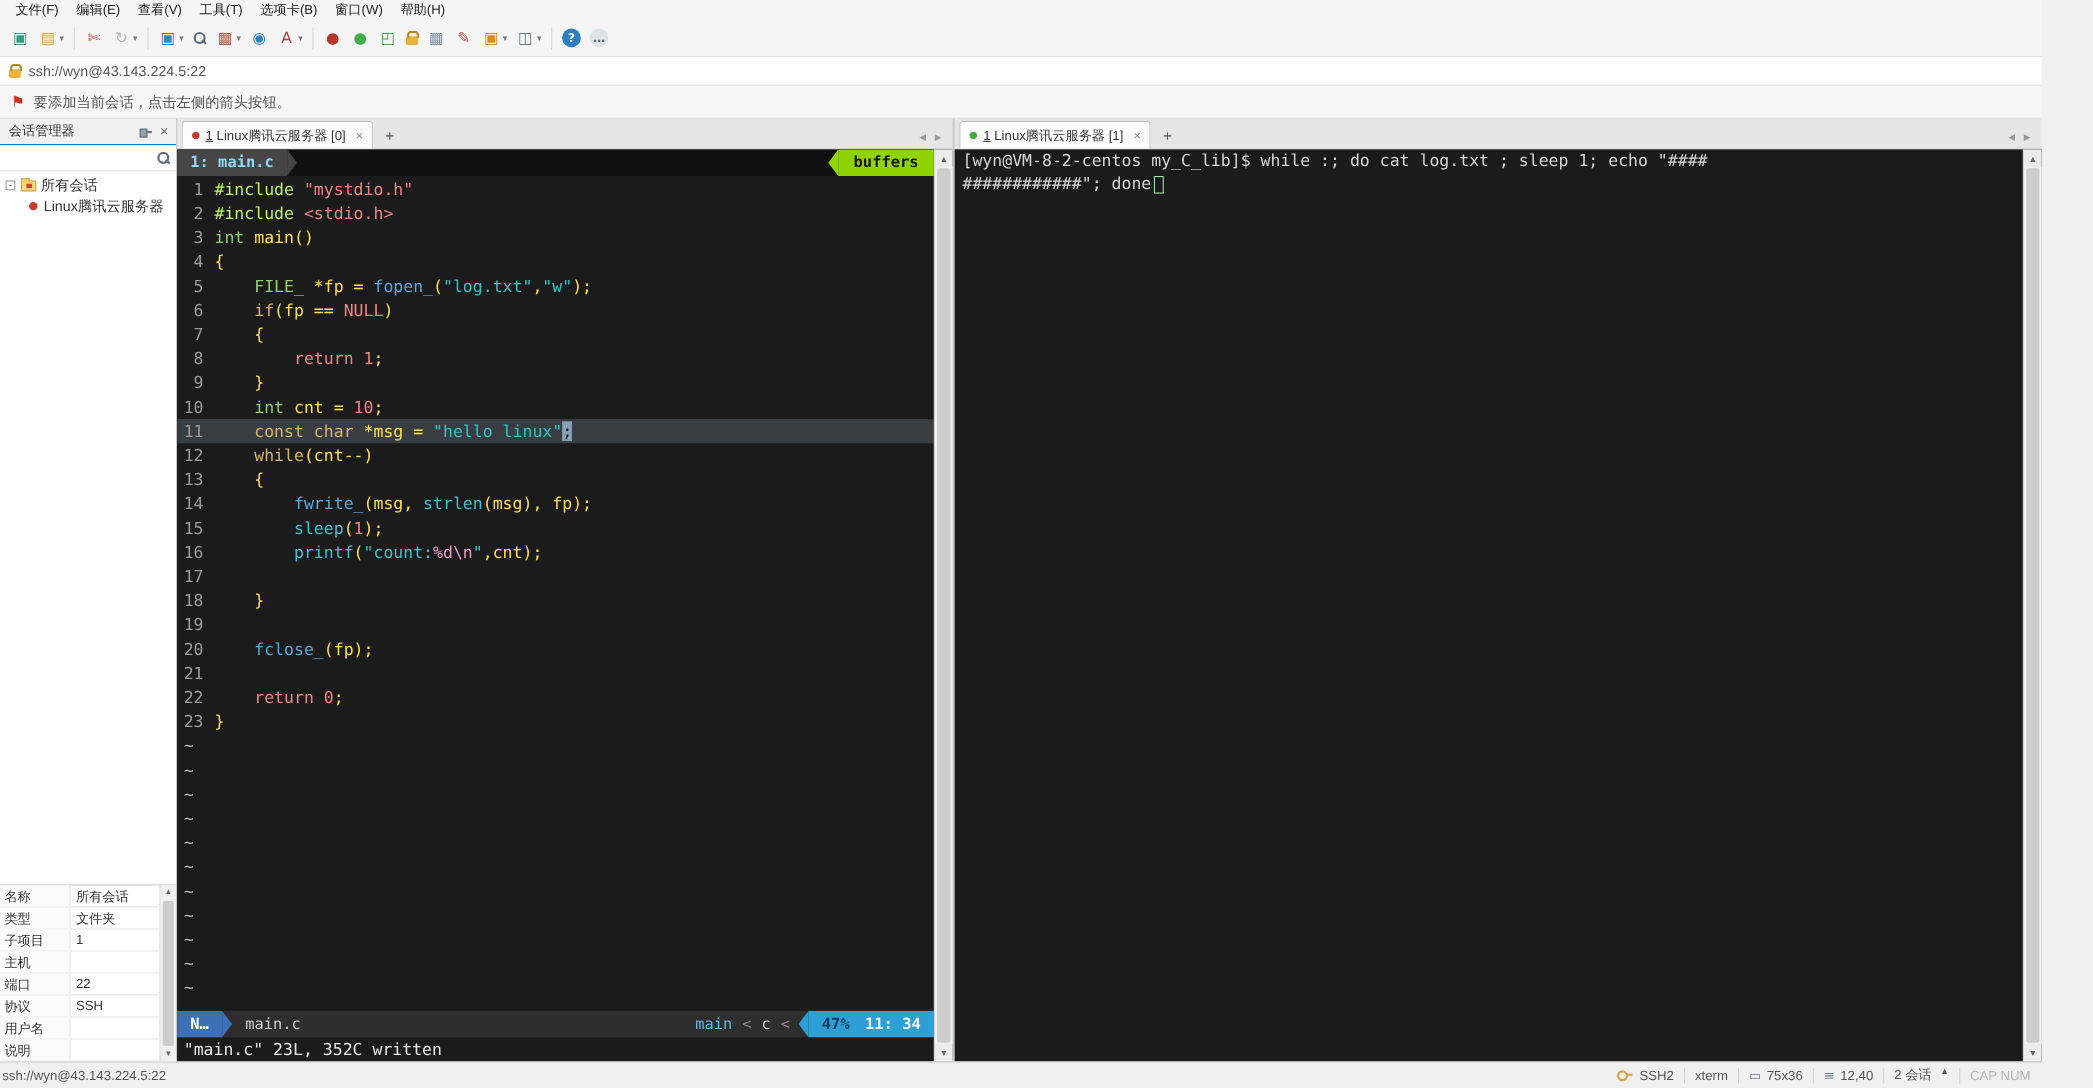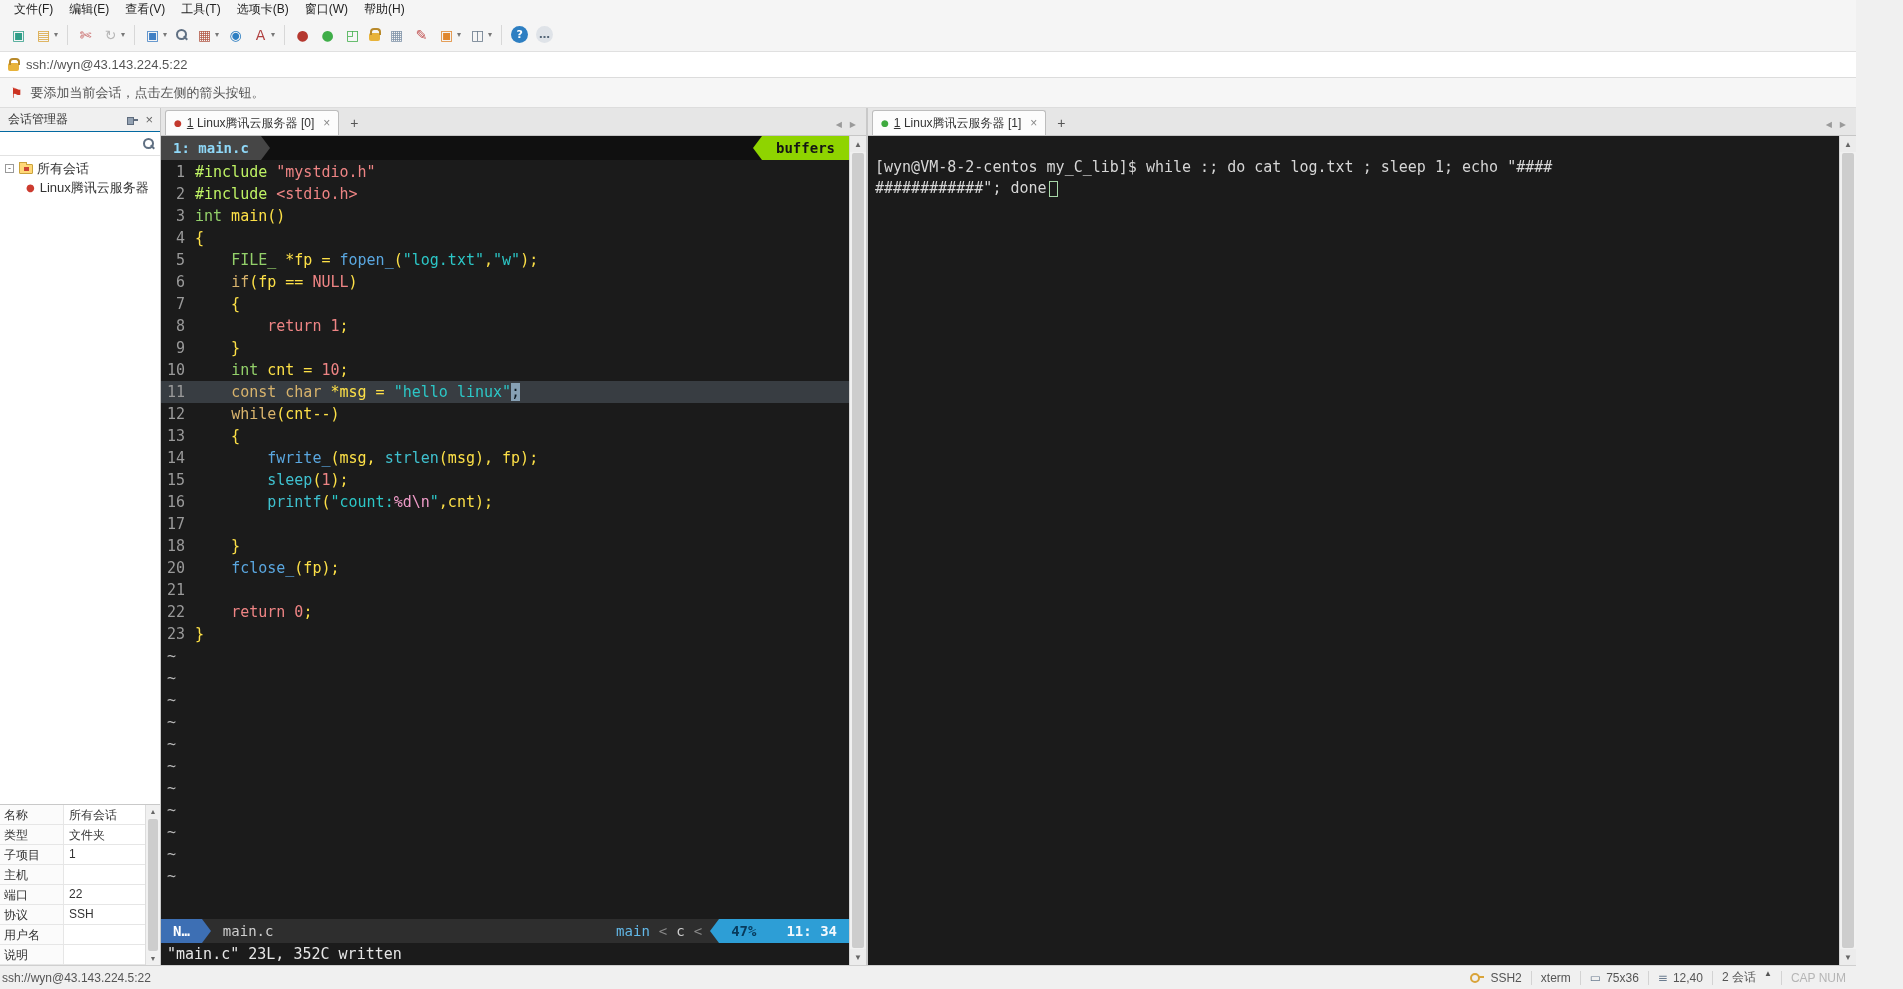--- a/index.html
+++ b/index.html
@@ -102,26 +102,26 @@
 .tk-fn2 { color:#3fc1cf } .tk-str { color:#2cc7c7 } .tk-cst { color:#ee8484 }
 .tk-spc { color:#ef9bc8 } .tk-ret { color:#ee8484 }
 .tk-cur { background:#86a0b4; color:#0c1820 }
 .vim-status { height:24px; background:#2e2e2e; display:flex; align-items:stretch; font-size:14px; flex:0 0 auto }
 .seg-mode { background:#3d6fb4; color:#fff; font-weight:bold; padding:0 12px; display:flex; align-items:center }
 .tri-mode { width:0; height:0; border-top:12px solid transparent; border-bottom:12px solid transparent; border-left:9px solid #3d6fb4 }
 .seg-file { flex:1; color:#cfcfcf; display:flex; align-items:center; padding-left:12px }
 .seg-right { display:flex; align-items:center; gap:9px; padding-right:8px; color:#9a9a9a }
 .sl-branch { color:#62b8e8 } .sl-ft { color:#cfcfcf } .sl-sep { color:#8a8a8a }
 .tri-z { width:0; height:0; border-top:12px solid transparent; border-bottom:12px solid transparent; border-right:9px solid #2d9ed6 }
-.seg-z { background:#2d9ed6; display:flex; align-items:center; gap:30px; padding:0 12px; font-weight:bold }
+.seg-z { background:#2d9ed6; display:flex; align-items:center; gap:14px; padding:0 12px; font-weight:bold }
 .sl-pct { color:#083a5c } .sl-pos { color:#f2f8fc }
 .vim-msg { height:22px; line-height:22px; color:#e6e6e6; padding-left:6px; flex:0 0 auto; white-space:pre }
 
 
-.shell-terminal { padding:21px 7px }
+.shell-terminal { padding:0 7px }
 .shell-line { height:21px; line-height:21px; white-space:pre; color:#d6d6d6 }
 .shell-cursor { display:inline-block; width:9px; height:16px; border:1px solid #a8d8a8; margin-left:2px; vertical-align:text-bottom }
 
 
 .statusbar { height:24px; background:#f0f0f0; border-top:1px solid #cfcfcf; display:flex; align-items:center; padding:0 10px 0 2px; font-size:12px; color:#555; flex:0 0 auto }
 .st-url { flex:1; white-space:nowrap; overflow:hidden }
 .st-right { display:flex; align-items:center }
 .st-item { display:flex; align-items:flex-start; gap:5px; white-space:nowrap }
 .st-div { width:1px; height:14px; background:#d3d3d3; margin:0 9px }
 .st-ic { color:#6b7c90; font-family:"DejaVu Sans",sans-serif; font-size:12px }
@@ -329,20 +329,21 @@
                 <div class="code-line"><span class="lnum">9</span><span class="ltext"><span class="tk-p">    }</span></span></div>
                 <div class="code-line"><span class="lnum">10</span><span class="ltext"><span class="tk-p">    </span><span class="tk-typ">int</span><span class="tk-p"> cnt = </span><span class="tk-cst">10</span><span class="tk-p">;</span></span></div>
                 <div class="code-line cur-line"><span class="lnum">11</span><span class="ltext"><span class="tk-p">    </span><span class="tk-kw">const</span><span class="tk-p"> </span><span class="tk-kw">char</span><span class="tk-p"> *msg = </span><span class="tk-str">"hello linux"</span><span class="tk-cur">;</span></span></div>
                 <div class="code-line"><span class="lnum">12</span><span class="ltext"><span class="tk-p">    </span><span class="tk-kw">while</span><span class="tk-p">(cnt--)</span></span></div>
                 <div class="code-line"><span class="lnum">13</span><span class="ltext"><span class="tk-p">    {</span></span></div>
                 <div class="code-line"><span class="lnum">14</span><span class="ltext"><span class="tk-p">        </span><span class="tk-fn">fwrite_</span><span class="tk-p">(msg, </span><span class="tk-fn2">strlen</span><span class="tk-p">(msg), fp);</span></span></div>
                 <div class="code-line"><span class="lnum">15</span><span class="ltext"><span class="tk-p">        </span><span class="tk-fn2">sleep</span><span class="tk-p">(</span><span class="tk-cst">1</span><span class="tk-p">);</span></span></div>
                 <div class="code-line"><span class="lnum">16</span><span class="ltext"><span class="tk-p">        </span><span class="tk-fn2">printf</span><span class="tk-p">(</span><span class="tk-str">"count:</span><span class="tk-spc">%d\n</span><span class="tk-str">"</span><span class="tk-p">,cnt);</span></span></div>
                 <div class="code-line"><span class="lnum">17</span><span class="ltext"></span></div>
                 <div class="code-line"><span class="lnum">18</span><span class="ltext"><span class="tk-p">    }</span></span></div>
+                <div class="code-line"><span class="lnum">19</span><span class="ltext"></span></div>
                 <div class="code-line"><span class="lnum">20</span><span class="ltext"><span class="tk-p">    </span><span class="tk-fn">fclose_</span><span class="tk-p">(fp);</span></span></div>
                 <div class="code-line"><span class="lnum">21</span><span class="ltext"></span></div>
                 <div class="code-line"><span class="lnum">22</span><span class="ltext"><span class="tk-p">    </span><span class="tk-ret">return</span><span class="tk-p"> </span><span class="tk-cst">0</span><span class="tk-p">;</span></span></div>
                 <div class="code-line"><span class="lnum">23</span><span class="ltext"><span class="tk-p">}</span></span></div>
                 <div class="code-line tilde">~</div>
                 <div class="code-line tilde">~</div>
                 <div class="code-line tilde">~</div>
                 <div class="code-line tilde">~</div>
                 <div class="code-line tilde">~</div>
                 <div class="code-line tilde">~</div>

